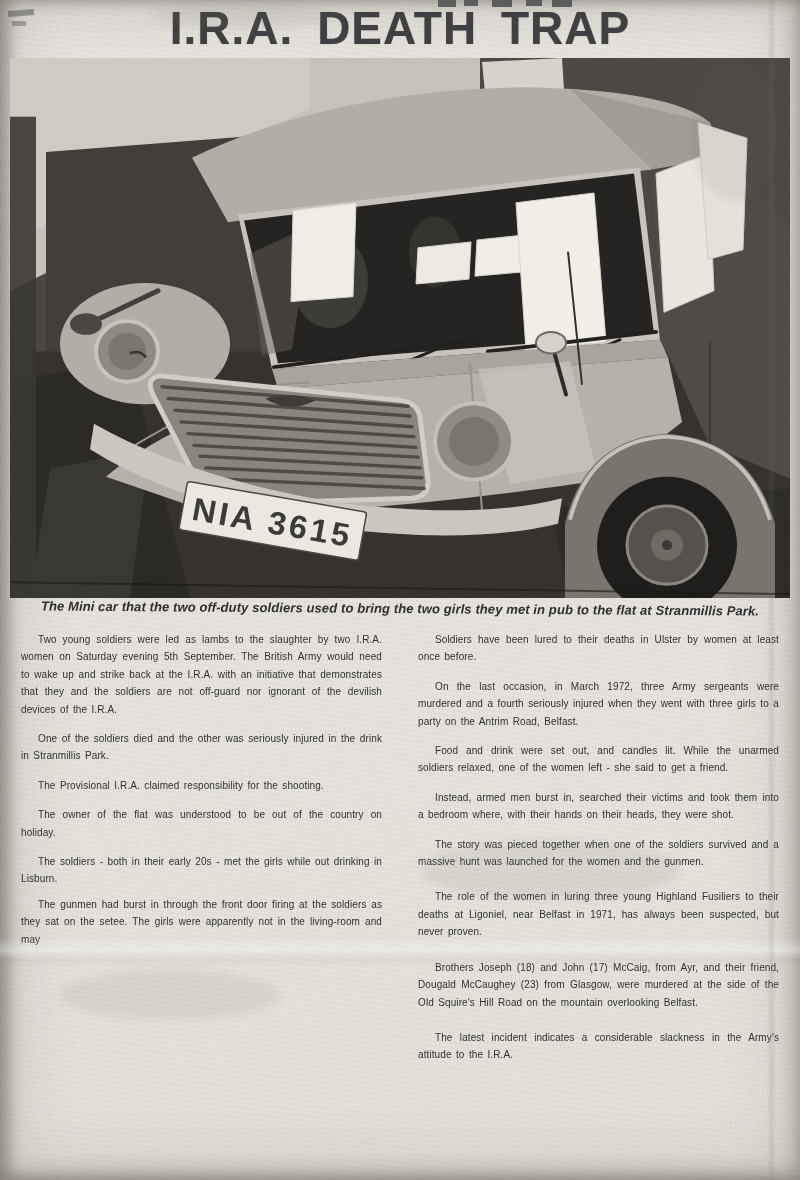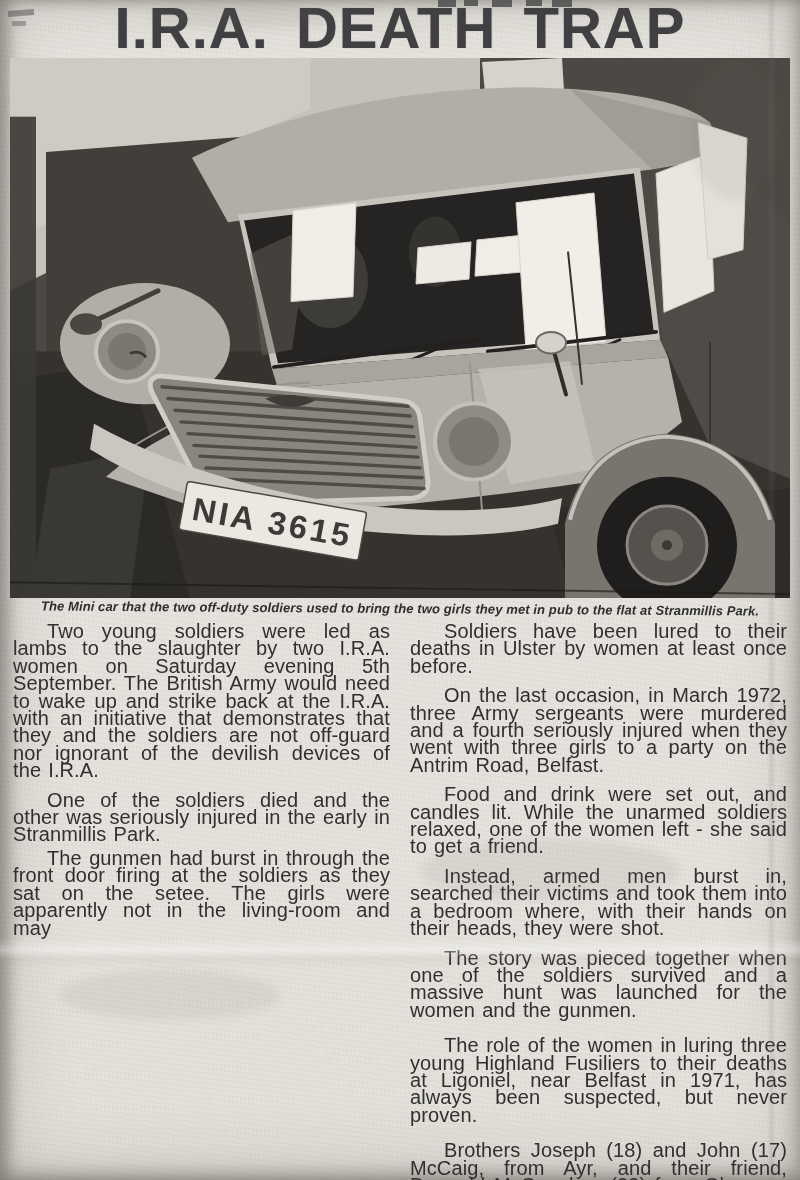--- a/index.html
+++ b/index.html
@@ -26,21 +26,21 @@
   .crease-h{position:absolute;left:0;right:0;top:938px;height:30px;pointer-events:none;
     background:linear-gradient(180deg, rgba(0,0,0,0), rgba(255,255,255,.55) 40%, rgba(135,130,122,.14) 70%, rgba(0,0,0,0));opacity:.6;}
   .fold-v{position:absolute;top:0;bottom:0;right:24px;width:9px;pointer-events:none;
     background:linear-gradient(90deg, rgba(0,0,0,0), rgba(120,116,110,.16), rgba(0,0,0,0));}
   .tick{position:absolute;background:#4c4c4e;opacity:.85;}
 
   
   .headline{
     margin:2px 0 4px;
     text-align:center;
-    font-size:58px;line-height:52px;
+    font-size:46px;line-height:52px;
     font-weight:bold;
     letter-spacing:1px;word-spacing:10px;
     color:#404042;
     text-shadow:0 0 1px rgba(64,64,66,.4);
   }
 
   
   .photo-wrap{margin:0 10px;}
   .photo-wrap svg{display:block;width:780px;height:540px;}
 
@@ -55,22 +55,22 @@
   }
 
   
   .columns{
     display:grid;
     grid-template-columns:1fr 1fr;
     column-gap:20px;
     margin:0 13px;
   }
   .col p{
-    margin:0;
-    font-size:20px;
+    margin:8px;
+    font-size:10px;
     line-height:17.4px;
     text-align:justify;
     letter-spacing:.1px;
     word-spacing:1.5px;
     color:#303032;
   }
   .col p.ind{text-indent:1.7em;}
   .col p.g6{margin-top:6px;}
   .col p.g12{margin-top:12px;}
   .col p.g18{margin-top:18px;}
@@ -196,21 +196,24 @@
 
       <path d="M0,536 L780,548" stroke="#191816" stroke-width="2" opacity="0.6"></path>
     </svg>
   </div>
 
   <div class="caption">The Mini car that the two off-duty soldiers used to bring the two girls they met in pub to the flat at Stranmillis Park.</div>
 
   <div class="columns">
     <div class="col">
       <p class="ind">Two young soldiers were led as lambs to the slaughter by two I.R.A. women on Saturday evening 5th September. The British Army would need to wake up and strike back at the I.R.A. with an initiative that demonstrates that they and the soldiers are not off-guard nor ignorant of the devilish devices of the I.R.A.</p>
-      <p class="ind g12">One of the soldiers died and the other was seriously injured in the early in Stranmillis Park.</p>
+      <p class="ind g12">One of the soldiers died and the other was seriously injured in the drink in Stranmillis Park.</p>
+      <p class="ind g12">The Provisional I.R.A. claimed responsibility for the shooting.</p>
+      <p class="ind g12">The owner of the flat was understood to be out of the country on holiday.</p>
+      <p class="ind g12">The soldiers - both in their early 20s - met the girls while out drinking in Lisburn.</p>
       <p class="ind g6">The gunmen had burst in through the front door firing at the soldiers as they sat on the setee. The girls were apparently not in the living-room and may</p>
     </div>
     <div class="col">
       <p class="ind">Soldiers have been lured to their deaths in Ulster by women at least once before.</p>
       <p class="ind g12">On the last occasion, in March 1972, three Army sergeants were murdered and a fourth seriously injured when they went with three girls to a party on the Antrim Road, Belfast.</p>
       <p class="ind g12">Food and drink were set out, and candles lit. While the unarmed soldiers relaxed, one of the women left - she said to get a friend.</p>
       <p class="ind g12">Instead, armed men burst in, searched their victims and took them into a bedroom where, with their hands on their heads, they were shot.</p>
       <p class="ind g12">The story was pieced together when one of the soldiers survived and a massive hunt was launched for the women and the gunmen.</p>
       <p class="ind g18">The role of the women in luring three young Highland Fusiliers to their deaths at Ligoniel, near Belfast in 1971, has always been suspected, but never proven.</p>
       <p class="ind g18">Brothers Joseph (18) and John (17) McCaig, from Ayr, and their friend, Dougald McCaughey (23) from Glasgow, were murdered at the side of the Old Squire's Hill Road on the mountain overlooking Belfast.</p>

